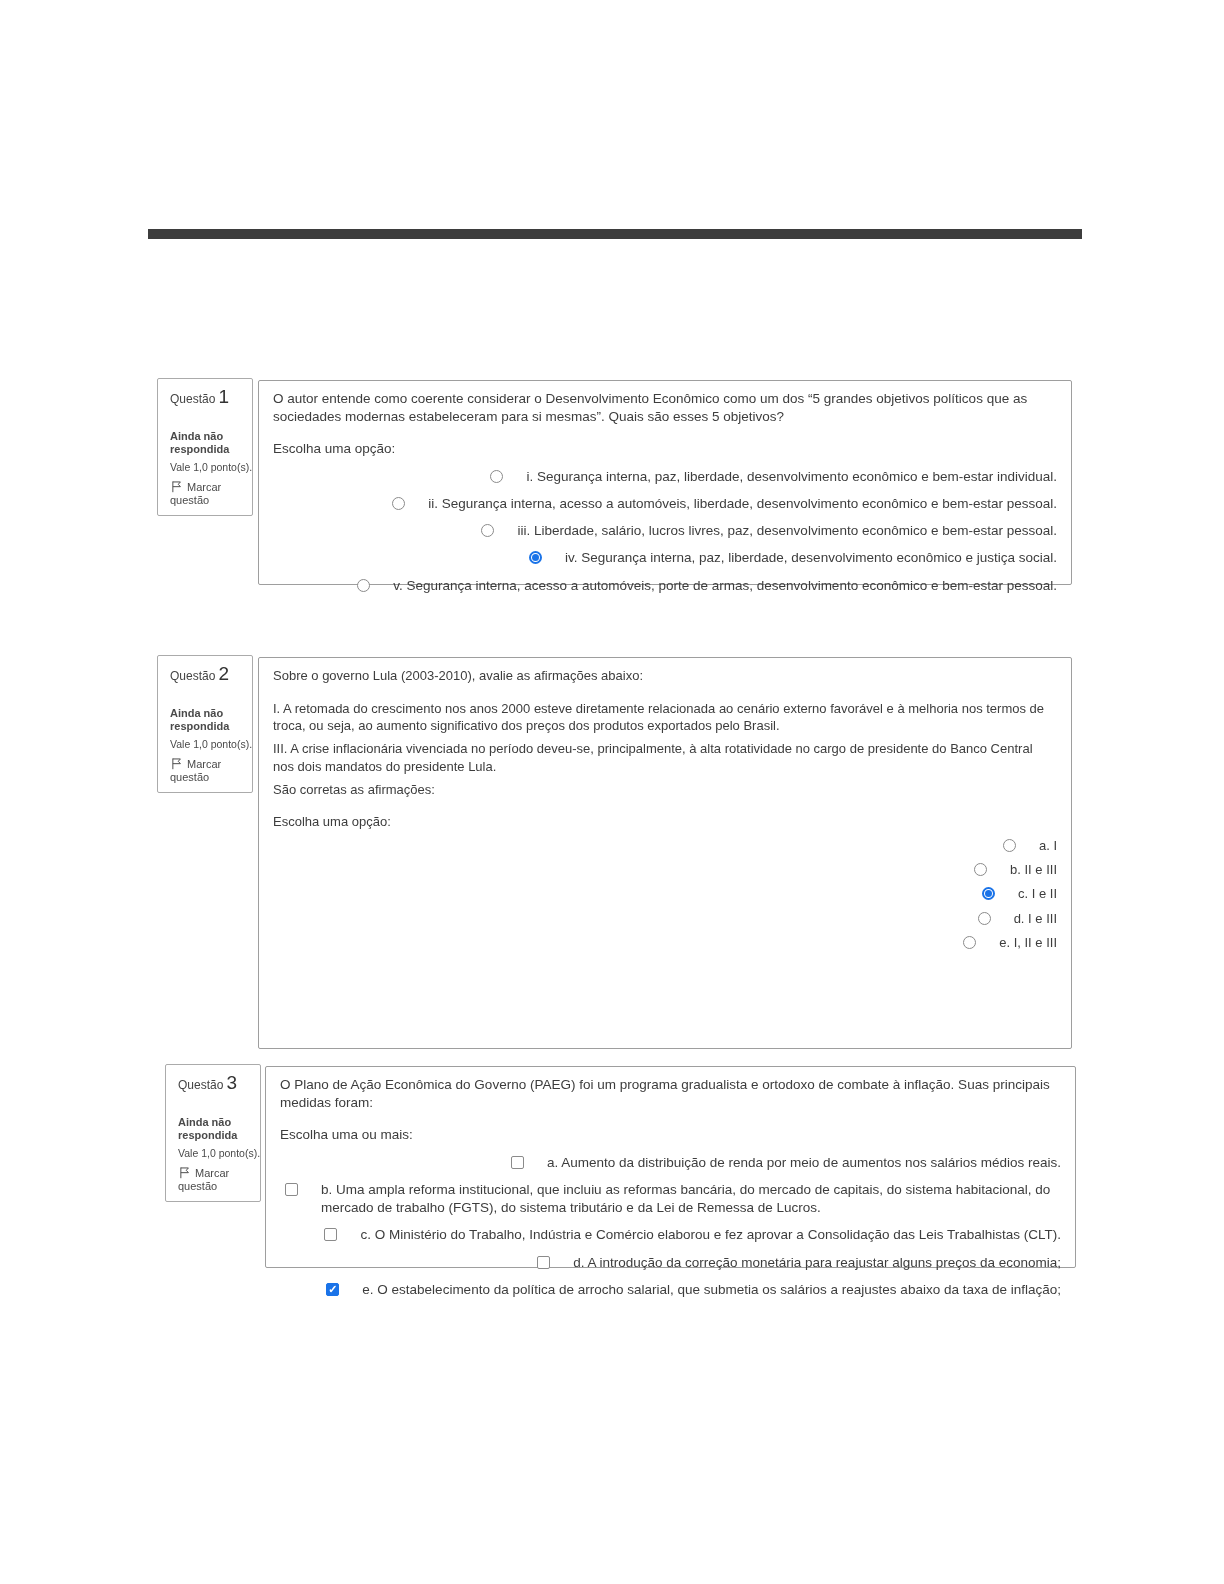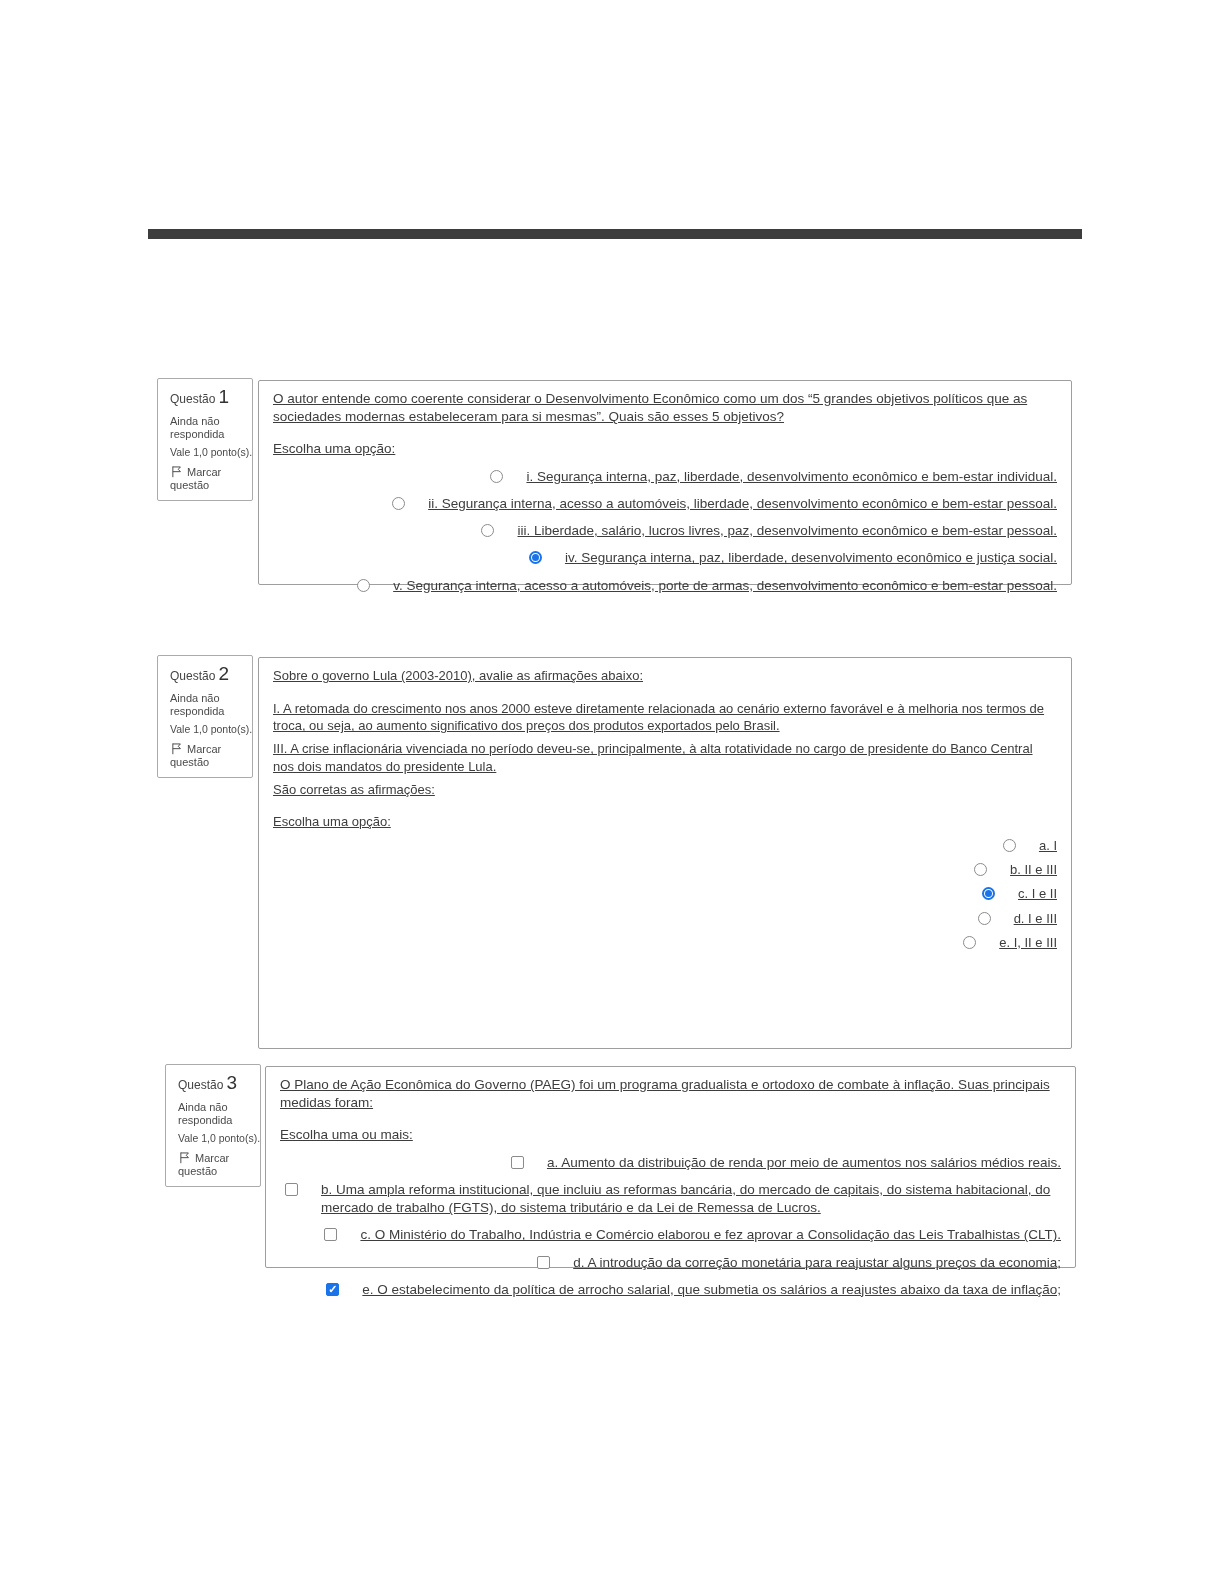--- a/index.html
+++ b/index.html
@@ -24,31 +24,31 @@
   .q-info {
     position: absolute; left: 157px; top: 0;
     width: 96px; min-height: 103px;
     border: 1px solid #ababab; border-radius: 2px;
     background: #fff; padding: 7px 12px 8px;
     font-size: 11px; line-height: 1.2; color: #4a4a4a;
   }
   .q3 .q-info { left: 165px; }
   .q-no { font-size: 12px; color: #444; }
   .q-no-value { font-size: 19px; margin-left: 3px; color: #333; }
-  .q-status { margin-top: 6px; }
+  .q-status { margin-top: 21px; font-weight: bold; }
   .q-points { margin-top: 5px; font-size: 10.5px; white-space: nowrap; }
   .q-flag { margin-top: 6px; cursor: pointer; }
   .q-flag svg { vertical-align: -2px; margin-right: 4px; }
 
   
   .q-body {
     position: absolute; left: 258px; top: 2px;
     width: 814px; border: 1px solid #9e9e9e; border-radius: 2px;
     background: #fff; padding: 9px 14px 10px;
-    font-size: 13.5px; line-height: 1.35; color: #3d3d3d; text-decoration: underline;
+    font-size: 13.5px; line-height: 1.35; color: #3d3d3d;
   }
   .q1 .q-body { height: 205px; }
   .q2 .q-body { height: 392px; font-size: 13px; line-height: 1.32; }
   .q3 .q-body { left: 265px; width: 811px; height: 202px; }
 
   .q-prompt { margin: 0; }
   .q2 .q-prompt { margin-bottom: 16px; }
   .q-statement { margin: 0 0 6px; }
   .q-closing { margin: 6px 0 0; }
   .q-choose { margin: 14px 0 2px; }

